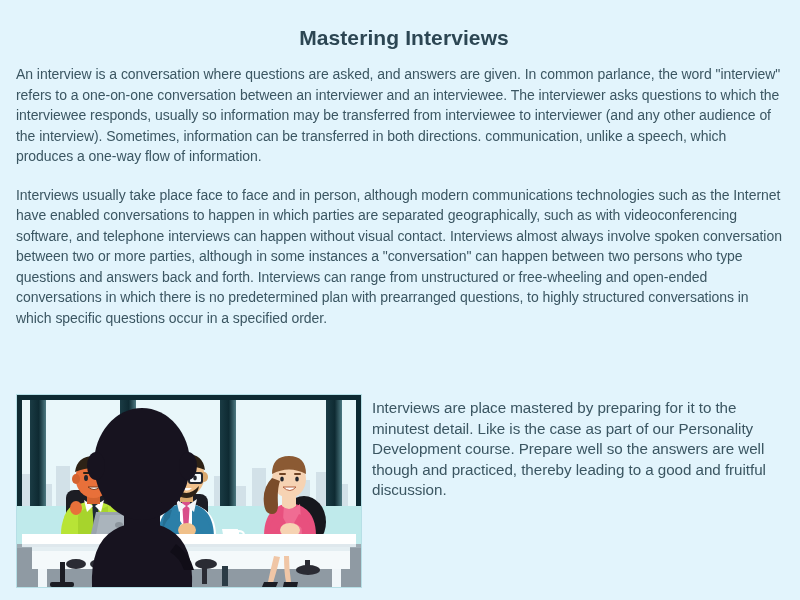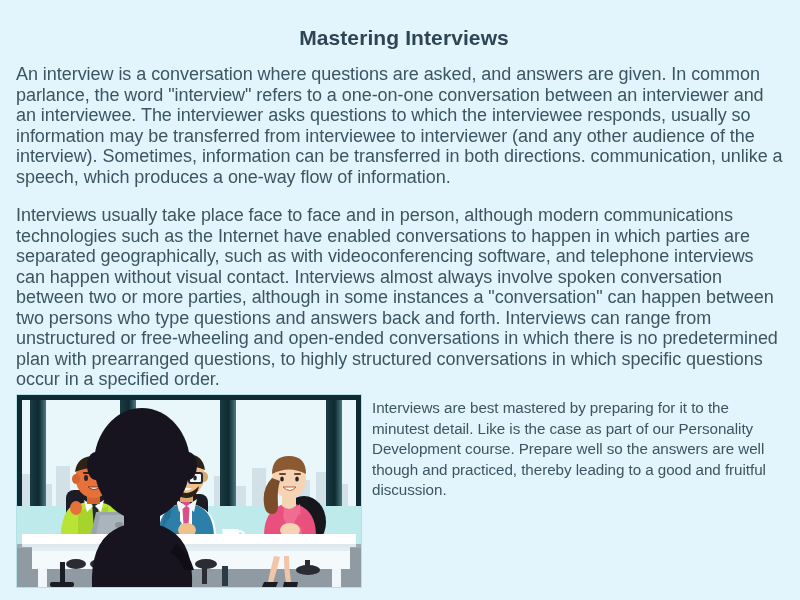--- a/index.html
+++ b/index.html
@@ -32,21 +32,21 @@
     color: #2c4653;
     letter-spacing: 0.1px;
   }
   .body-copy {
     position: absolute;
     left: 16px;
     top: 64px;
     width: 770px;
   }
   .para {
-    font-size: 18px;
+    font-size: 14px;
     line-height: 20.5px;
     color: #3b5662;
     margin: 0 0 18px 0;
     text-align: left;
     letter-spacing: -0.05px;
   }
   .para:last-child { margin-bottom: 16px; }
 
   
   .lower {
@@ -86,21 +86,21 @@
 
   <div class="page-title">Mastering Interviews</div>
 
   <div class="body-copy">
     <p class="para">An interview is a conversation where questions are asked, and answers are given. In common parlance, the word "interview" refers to a one-on-one conversation between an interviewer and an interviewee. The interviewer asks questions to which the interviewee responds, usually so information may be transferred from interviewee to interviewer (and any other audience of the interview). Sometimes, information can be transferred in both directions. communication, unlike a speech, which produces a one-way flow of information.</p>
     <p class="para">Interviews usually take place face to face and in person, although modern communications technologies such as the Internet have enabled conversations to happen in which parties are separated geographically, such as with videoconferencing software, and telephone interviews can happen without visual contact. Interviews almost always involve spoken conversation between two or more parties, although in some instances a "conversation" can happen between two persons who type questions and answers back and forth. Interviews can range from unstructured or free-wheeling and open-ended conversations in which there is no predetermined plan with prearranged questions, to highly structured conversations in which specific questions occur in a specified order.</p>
   </div>
 
   <div class="lower">
 
-    <div class="side-copy">Interviews are best mastered by preparing for it to the minutest detail. Like is the case as part of our Personality Development course. Prepare well so the answers are well though and practiced, thereby leading to a good and fruitful discussion.</div>
+    <div class="side-copy">Interviews are place mastered by preparing for it to the minutest detail. Like is the case as part of our Personality Development course. Prepare well so the answers are well though and practiced, thereby leading to a good and fruitful discussion.</div>
 
     <div class="illustration">
       <svg width="346" height="194" viewBox="0 0 346 194" xmlns="http://www.w3.org/2000/svg">
         <defs>
           <linearGradient id="glassGrad" x1="0" y1="0" x2="0" y2="1">
             <stop offset="0%" stop-color="#f2fbfd"></stop>
             <stop offset="55%" stop-color="#e2f4f8"></stop>
             <stop offset="100%" stop-color="#cfe9ef"></stop>
           </linearGradient>
           <linearGradient id="pillarGrad" x1="0" y1="0" x2="1" y2="0">

